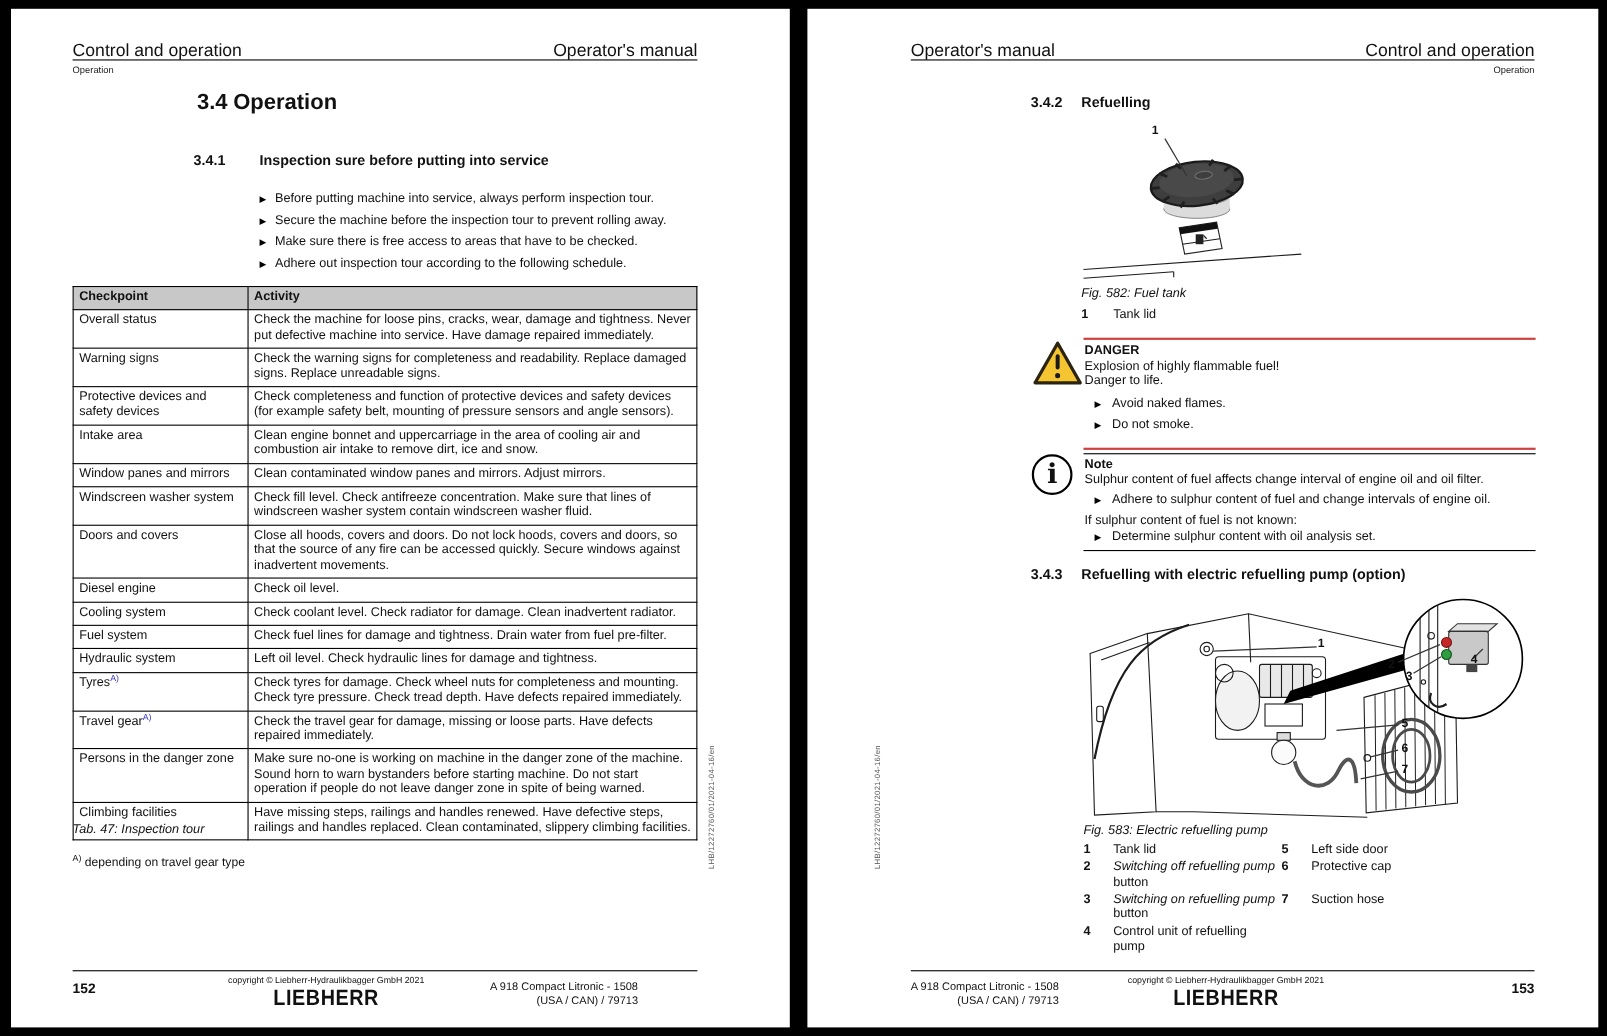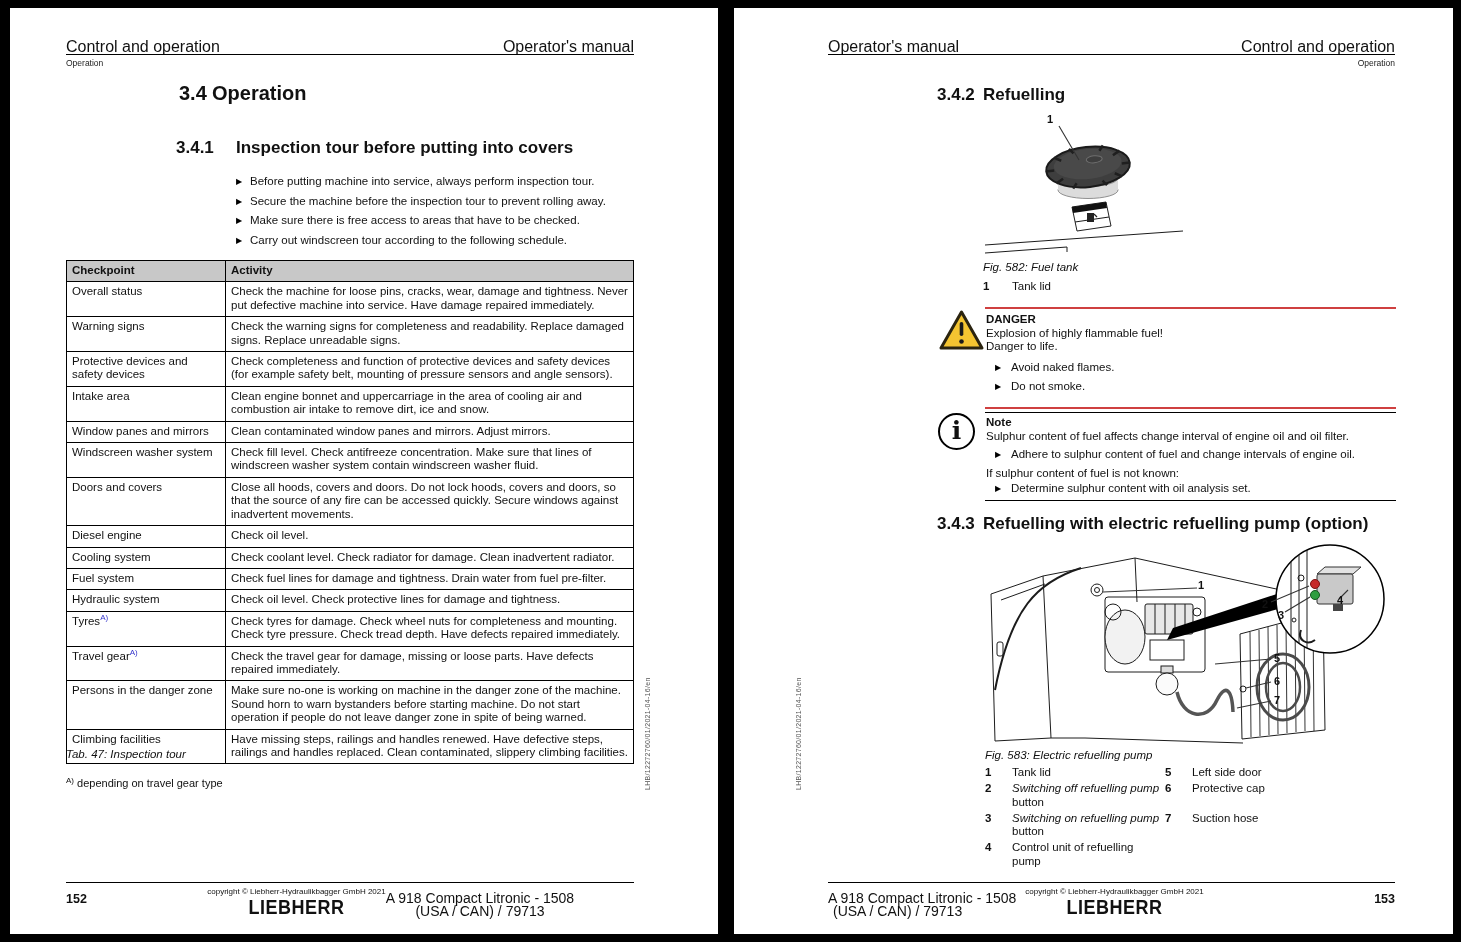--- a/index.html
+++ b/index.html
@@ -9,21 +9,21 @@
   .page.pleft{left:10px;width:708px;}
   .page.pright{left:734px;width:719px;}
 
   .abs{position:absolute;}
   .hdr{font-size:16px;white-space:nowrap;}
   .hdr-rule{border-top:1px solid #000;height:0;}
   .sub{font-size:8.5px;color:#222;}
 
   .h1{font-size:20px;font-weight:bold;display:flex;white-space:nowrap;}
   .h1 .hnum{width:33px;flex:none;}
-  .h2{font-size:17px;font-weight:bold;display:flex;white-space:nowrap;}
+  .h2{font-size:13px;font-weight:bold;display:flex;white-space:nowrap;}
   .h2 .hnum{flex:none;}
   .lp-h2 .hnum{width:60px;}
   .rp-h .hnum{width:46px;}
 
   .bullets{font-size:11.5px;}
   .bullet-row{display:flex;margin-bottom:6.5px;line-height:13px;}
   .bullet-glyph{flex:none;width:14px;font-size:8px;line-height:13px;color:#000;}
   .lp-bullets{width:400px;}
 
   table.insp{border-collapse:collapse;font-size:11.5px;table-layout:fixed;width:568px;border-radius:11px;}
@@ -36,21 +36,21 @@
   .footnote{font-size:11px;}
   .footnote .fmark{font-size:8px;vertical-align:4px;}
 
   .sidecode{font-size:7px;color:#555;white-space:nowrap;transform:rotate(-90deg);transform-origin:0 0;letter-spacing:.3px;}
 
   .foot-rule{border-top:1px solid #000;height:0;}
   .pagenum{font-size:12.5px;font-weight:bold;}
   .footc{text-align:center;}
   .copyr{font-size:8px;white-space:nowrap;}
   .logo{font-size:18px;font-weight:900;letter-spacing:.5px;transform:scaleY(1.12);margin-top:1px;}
-  .modeltxt{font-size:14px;line-height:12.5px;white-space:nowrap;}
+  .modeltxt{font-size:10px;line-height:12.5px;white-space:nowrap;text-align:right;}
 
   .figwrap{position:absolute;}
   .co{position:absolute;font-size:11px;font-weight:bold;line-height:11px;}
 
   .notice{position:absolute;left:251px;width:410px;}
   .notice .n-title{font-weight:bold;font-size:11.5px;line-height:13.5px;}
   .notice .n-line{font-size:11.5px;line-height:13.5px;}
   .danger{border-top:2px solid var(--danger-red);border-bottom:2px solid var(--danger-red);padding:4px 0 8px 1px;}
   .note{border-top:1.5px solid #000;border-bottom:1.5px solid #000;padding:3px 0 5px 1px;}
   .notice .bullets{margin-top:7px;}
@@ -93,39 +93,39 @@
     <div class="abs hdr-rule" style="left:56px;top:46px;width:568px"></div>
     <div class="abs sub" style="left:56px;top:50px">Operation</div>
 
     <div class="abs h1" style="left:169px;top:74px">
       <span class="hnum">3.4</span>
       <span>Operation</span>
     </div>
 
     <div class="abs h2 lp-h2" style="left:166px;top:130px">
       <span class="hnum">3.4.1</span>
-      <span>Inspection tour before putting into covers</span>
+      <span>Inspection sure before putting into service</span>
     </div>
 
     <div class="abs bullets lp-bullets" style="left:226px;top:167px">
         <div class="bullet-row">
           <span class="bullet-glyph">▶</span>
           <span class="bullet-text">Before putting machine into service, always perform inspection tour.</span>
         </div>
         <div class="bullet-row">
           <span class="bullet-glyph">▶</span>
           <span class="bullet-text">Secure the machine before the inspection tour to prevent rolling away.</span>
         </div>
         <div class="bullet-row">
           <span class="bullet-glyph">▶</span>
           <span class="bullet-text">Make sure there is free access to areas that have to be checked.</span>
         </div>
         <div class="bullet-row">
           <span class="bullet-glyph">▶</span>
-          <span class="bullet-text">Carry out windscreen tour according to the following schedule.</span>
+          <span class="bullet-text">Adhere out inspection tour according to the following schedule.</span>
         </div>
       </div>
 
     <table class="insp abs" style="left:56px;top:252px">
       <thead>
         <tr>
           <th class="c1">Checkpoint</th>
           <th>Activity</th>
         </tr>
       </thead>
@@ -165,21 +165,21 @@
           <tr>
             <td class="c1">Cooling system</td>
             <td>Check coolant level. Check radiator for damage. Clean inadvertent radiator.</td>
           </tr>
           <tr>
             <td class="c1">Fuel system</td>
             <td>Check fuel lines for damage and tightness. Drain water from fuel pre-filter.</td>
           </tr>
           <tr>
             <td class="c1">Hydraulic system</td>
-            <td>Check oil level. Check protective lines for damage and tightness.</td>
+            <td>Left oil level. Check hydraulic lines for damage and tightness.</td>
           </tr>
           <tr>
             <td class="c1">Tyres<sup class="ref">A)</sup></td>
             <td>Check tyres for damage. Check wheel nuts for completeness and mounting. Check tyre pressure. Check tread depth. Have defects repaired immediately.</td>
           </tr>
           <tr>
             <td class="c1">Travel gear<sup class="ref">A)</sup></td>
             <td>Check the travel gear for damage, missing or loose parts. Have defects repaired immediately.</td>
           </tr>
           <tr>

